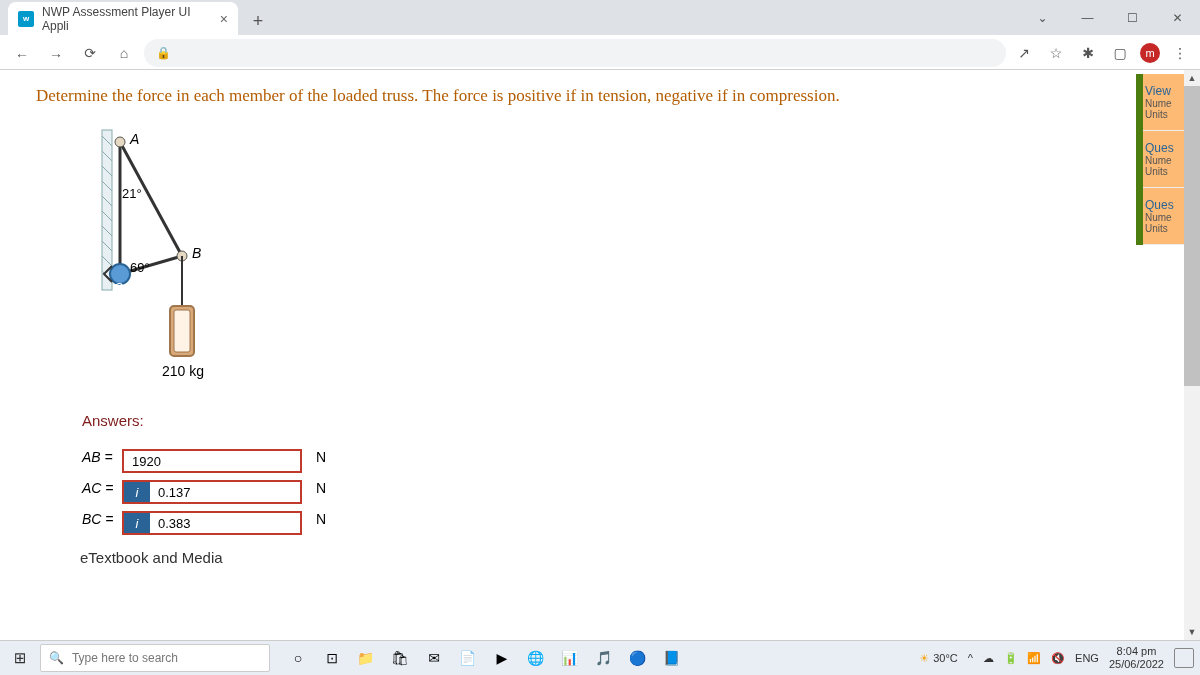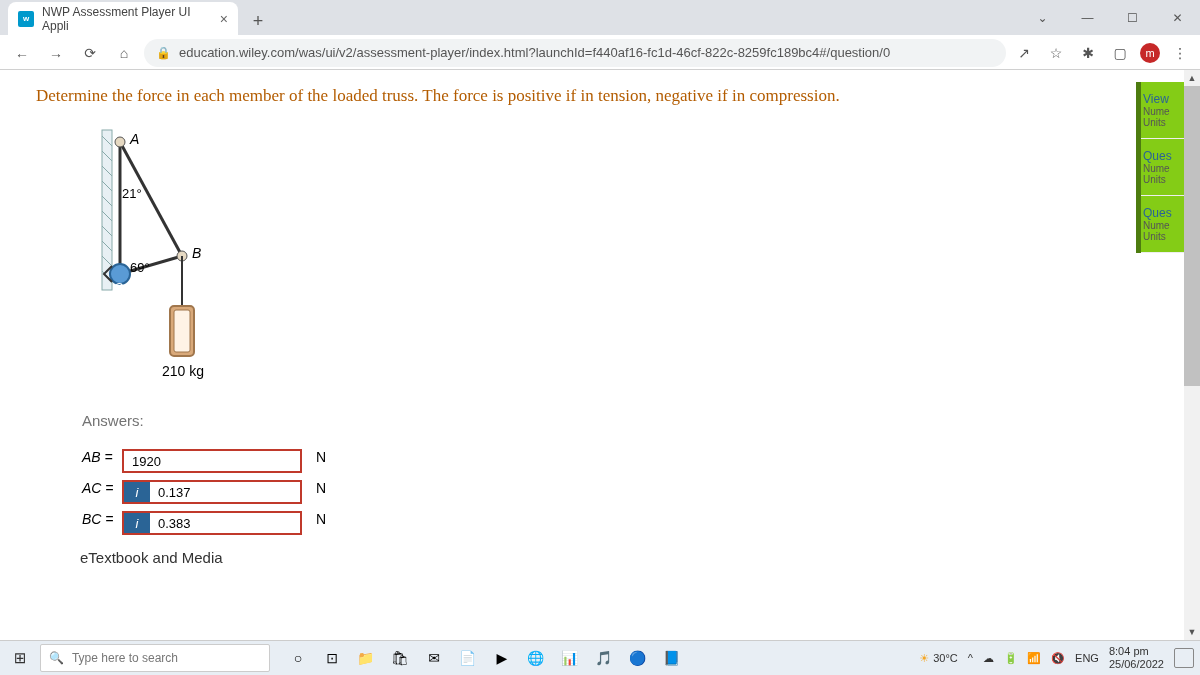--- a/index.html
+++ b/index.html
@@ -25,33 +25,33 @@
 
 .page { position: relative; height: 570px; overflow: hidden; }
 .content { padding: 16px 36px; }
 .question-text { font-size: 17px; color: #b35c00; font-family: Georgia, serif; margin-bottom: 20px; }
 
 
 .truss-figure { position: relative; width: 180px; height: 280px; margin-left: 46px; }
 .truss-svg { width: 100%; height: 100%; }
 
 .answers-section { margin-top: 6px; margin-left: 46px; }
-.answers-label { font-size: 15px; color: #737373; margin-bottom: 20px; }
+.answers-label { font-size: 15px; color: #7f1d1d; margin-bottom: 20px; }
 .answer-row { display: flex; align-items: flex-start; margin-bottom: 7px; font-size: 14px; }
 .answer-prefix { width: 40px; font-style: italic; }
 .answer-input-wrap { position: relative; display: flex; border: 2px solid #c0392b; }
 .info-box { width: 26px; background: #2a6496; color: #fff; display: flex; align-items: center; justify-content: center; font-family: Georgia, serif; font-style: italic; font-size: 13px; }
 .answer-input { width: 150px; height: 20px; border: none; padding: 0 8px; font-size: 13px; outline: none; }
 .answer-input.no-info { width: 176px; }
 .answer-unit { margin-left: 14px; }
 
 .etextbook { margin-top: 14px; margin-left: 44px; font-size: 15px; color: #333; }
 
 
-.right-panel { position: absolute; right: 6px; top: 12px; width: 48px; background: #84cc16; border-left: 5px solid #4d7c0f; }
+.right-panel { position: absolute; right: 6px; top: 4px; width: 48px; background: #fdba74; border-left: 7px solid #4d7c0f; }
 .rp-item { padding: 10px 2px; border-bottom: 1px solid #eee; font-size: 12px; text-align: left; overflow: hidden; white-space: nowrap; }
 .rp-title { color: #2a6496; font-weight: 500; }
 .rp-sub { color: #555; font-size: 10px; }
 
 
 .scrollbar { position: absolute; right: 0; top: 0; width: 16px; height: 570px; background: #f1f1f1; }
 .scroll-thumb { position: absolute; top: 0; width: 16px; height: 300px; background: #c1c1c1; }
 .scroll-arrow { position: absolute; width: 16px; height: 16px; display: flex; align-items: center; justify-content: center; font-size: 9px; color: #555; background: #f1f1f1; }
 .scroll-arrow.up { top: 0; }
 .scroll-arrow.down { bottom: 0; }
@@ -59,21 +59,21 @@
 
 .taskbar { position: absolute; bottom: 0; left: 0; right: 0; height: 35px; background: #e8eef4; border-top: 1px solid #ccc; display: flex; align-items: center; }
 .start-btn { width: 40px; height: 35px; display: flex; align-items: center; justify-content: center; font-size: 15px; color: #333; }
 .search-box { width: 230px; height: 28px; background: #fff; border: 1px solid #ccc; border-radius: 2px; display: flex; align-items: center; padding: 0 8px; font-size: 12px; color: #777; margin-right: 8px; }
 .search-icon { margin-right: 8px; }
 .tb-icons { display: flex; gap: 2px; margin-left: 4px; }
 .tb-icon { width: 32px; height: 32px; display: flex; align-items: center; justify-content: center; font-size: 14px; }
 .tb-right { margin-left: auto; display: flex; align-items: center; gap: 10px; padding-right: 6px; font-size: 11px; color: #333; }
 .weather { display: flex; align-items: center; gap: 4px; }
 .sun-icon { color: #f5a623; }
-.clock { text-align: left; line-height: 1.2; }
+.clock { text-align: center; line-height: 1.2; }
 .notif { width: 20px; height: 20px; border: 1px solid #888; border-radius: 2px; }
 </style>
 </head>
 <body>
 
 <div class="browser-top">
   <div class="tab-bar">
     <div class="tab">
       <span class="tab-favicon">w</span>
       <span>NWP Assessment Player UI Appli</span>
@@ -87,21 +87,20 @@
       <div class="win-btn">✕</div>
     </div>
   </div>
   <div class="addr-bar">
     <div class="nav-btn">←</div>
     <div class="nav-btn">→</div>
     <div class="nav-btn">⟳</div>
     <div class="nav-btn">⌂</div>
     <div class="url-box">
       <span class="lock-icon">🔒</span>
-      <span>education.wiley.com/was/ui/v2/assessment-player/index.html?launchId=f440af16-fc1d-46cf-822c-8259fc189bc4#/question/0</span>
     </div>
     <div class="addr-right">
       <div class="addr-icon">↗</div>
       <div class="addr-icon">☆</div>
       <div class="addr-icon">✱</div>
       <div class="addr-icon">▢</div>
       <div class="profile-m">
           <span>m</span>
         </div>
       <div class="addr-icon">⋮</div>

